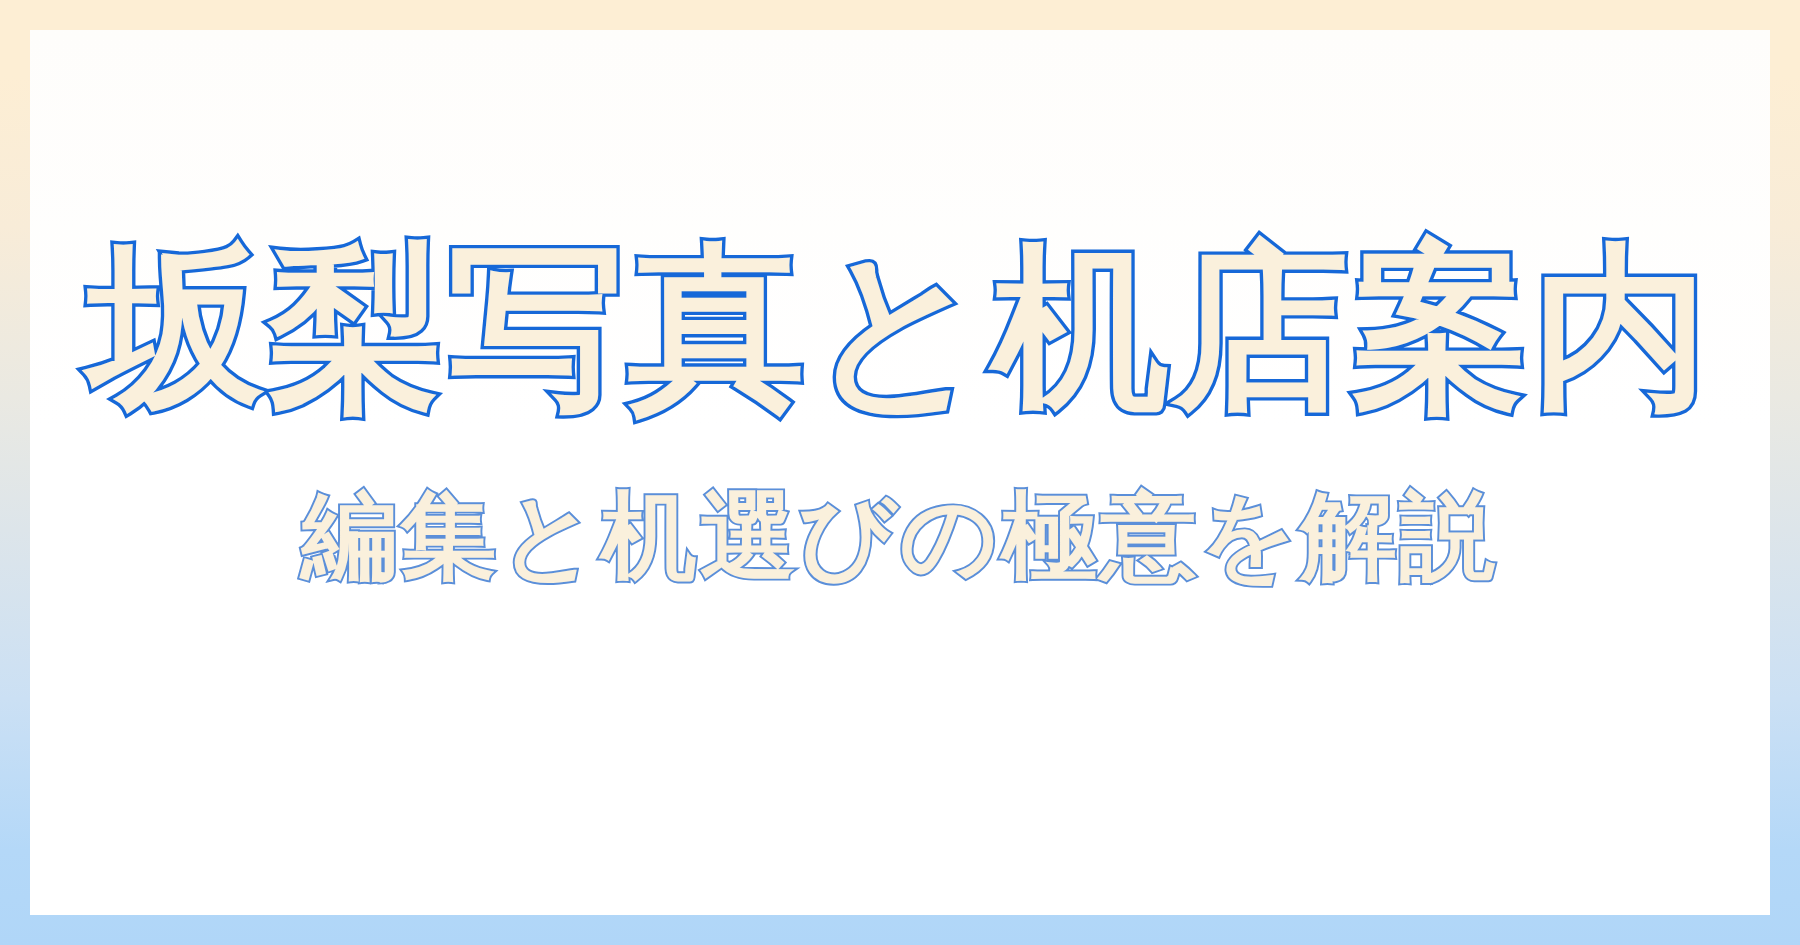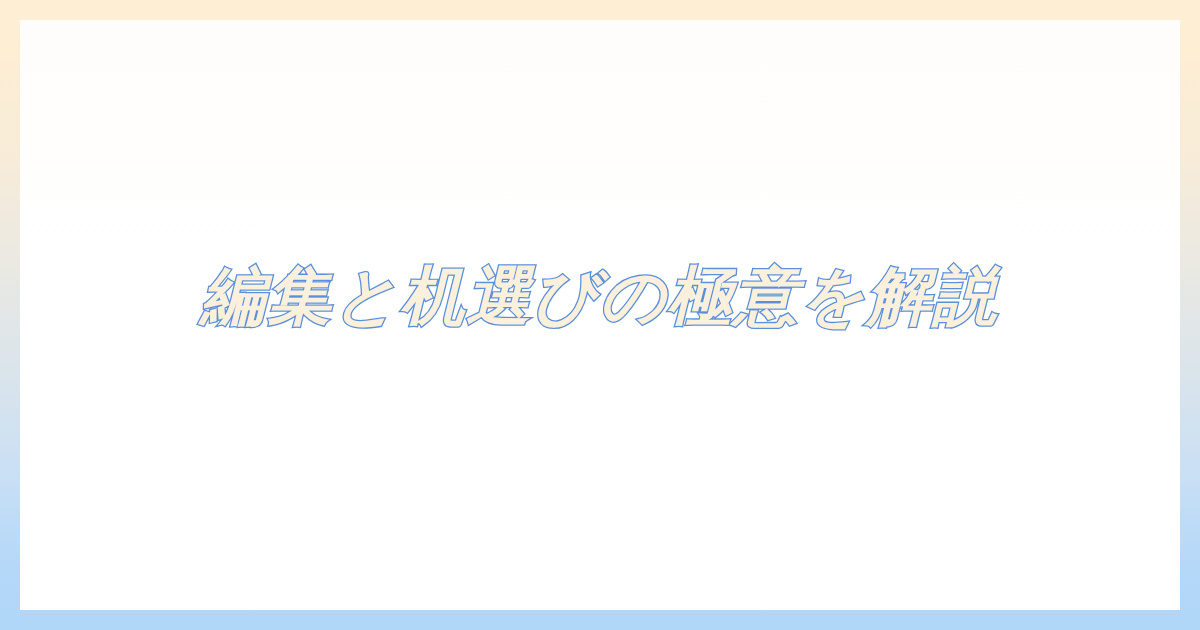--- a/index.html
+++ b/index.html
@@ -77,25 +77,25 @@
     margin-top: 42px;
     font-family: "DejaVu Sans", "Liberation Sans", sans-serif;
     font-weight: 700;
     font-size: 64px;
     line-height: 1.1;
     letter-spacing: 2px;
     color: #faf0dc;
     -webkit-text-stroke: 2.6px #5b8fd9;
     paint-order: stroke fill;
     white-space: nowrap;
-    font-style: italic;
   }
 </style>
 </head>
 <body>
 
 <div class="card">
   <div class="panel">
     <div class="text-stack">
+      <h1 class="headline">坂梨写真と机店案内</h1>
       <p class="subhead">編集と机選びの極意を解説</p>
     </div>
   </div>
 </div>
 
 </body></html>

